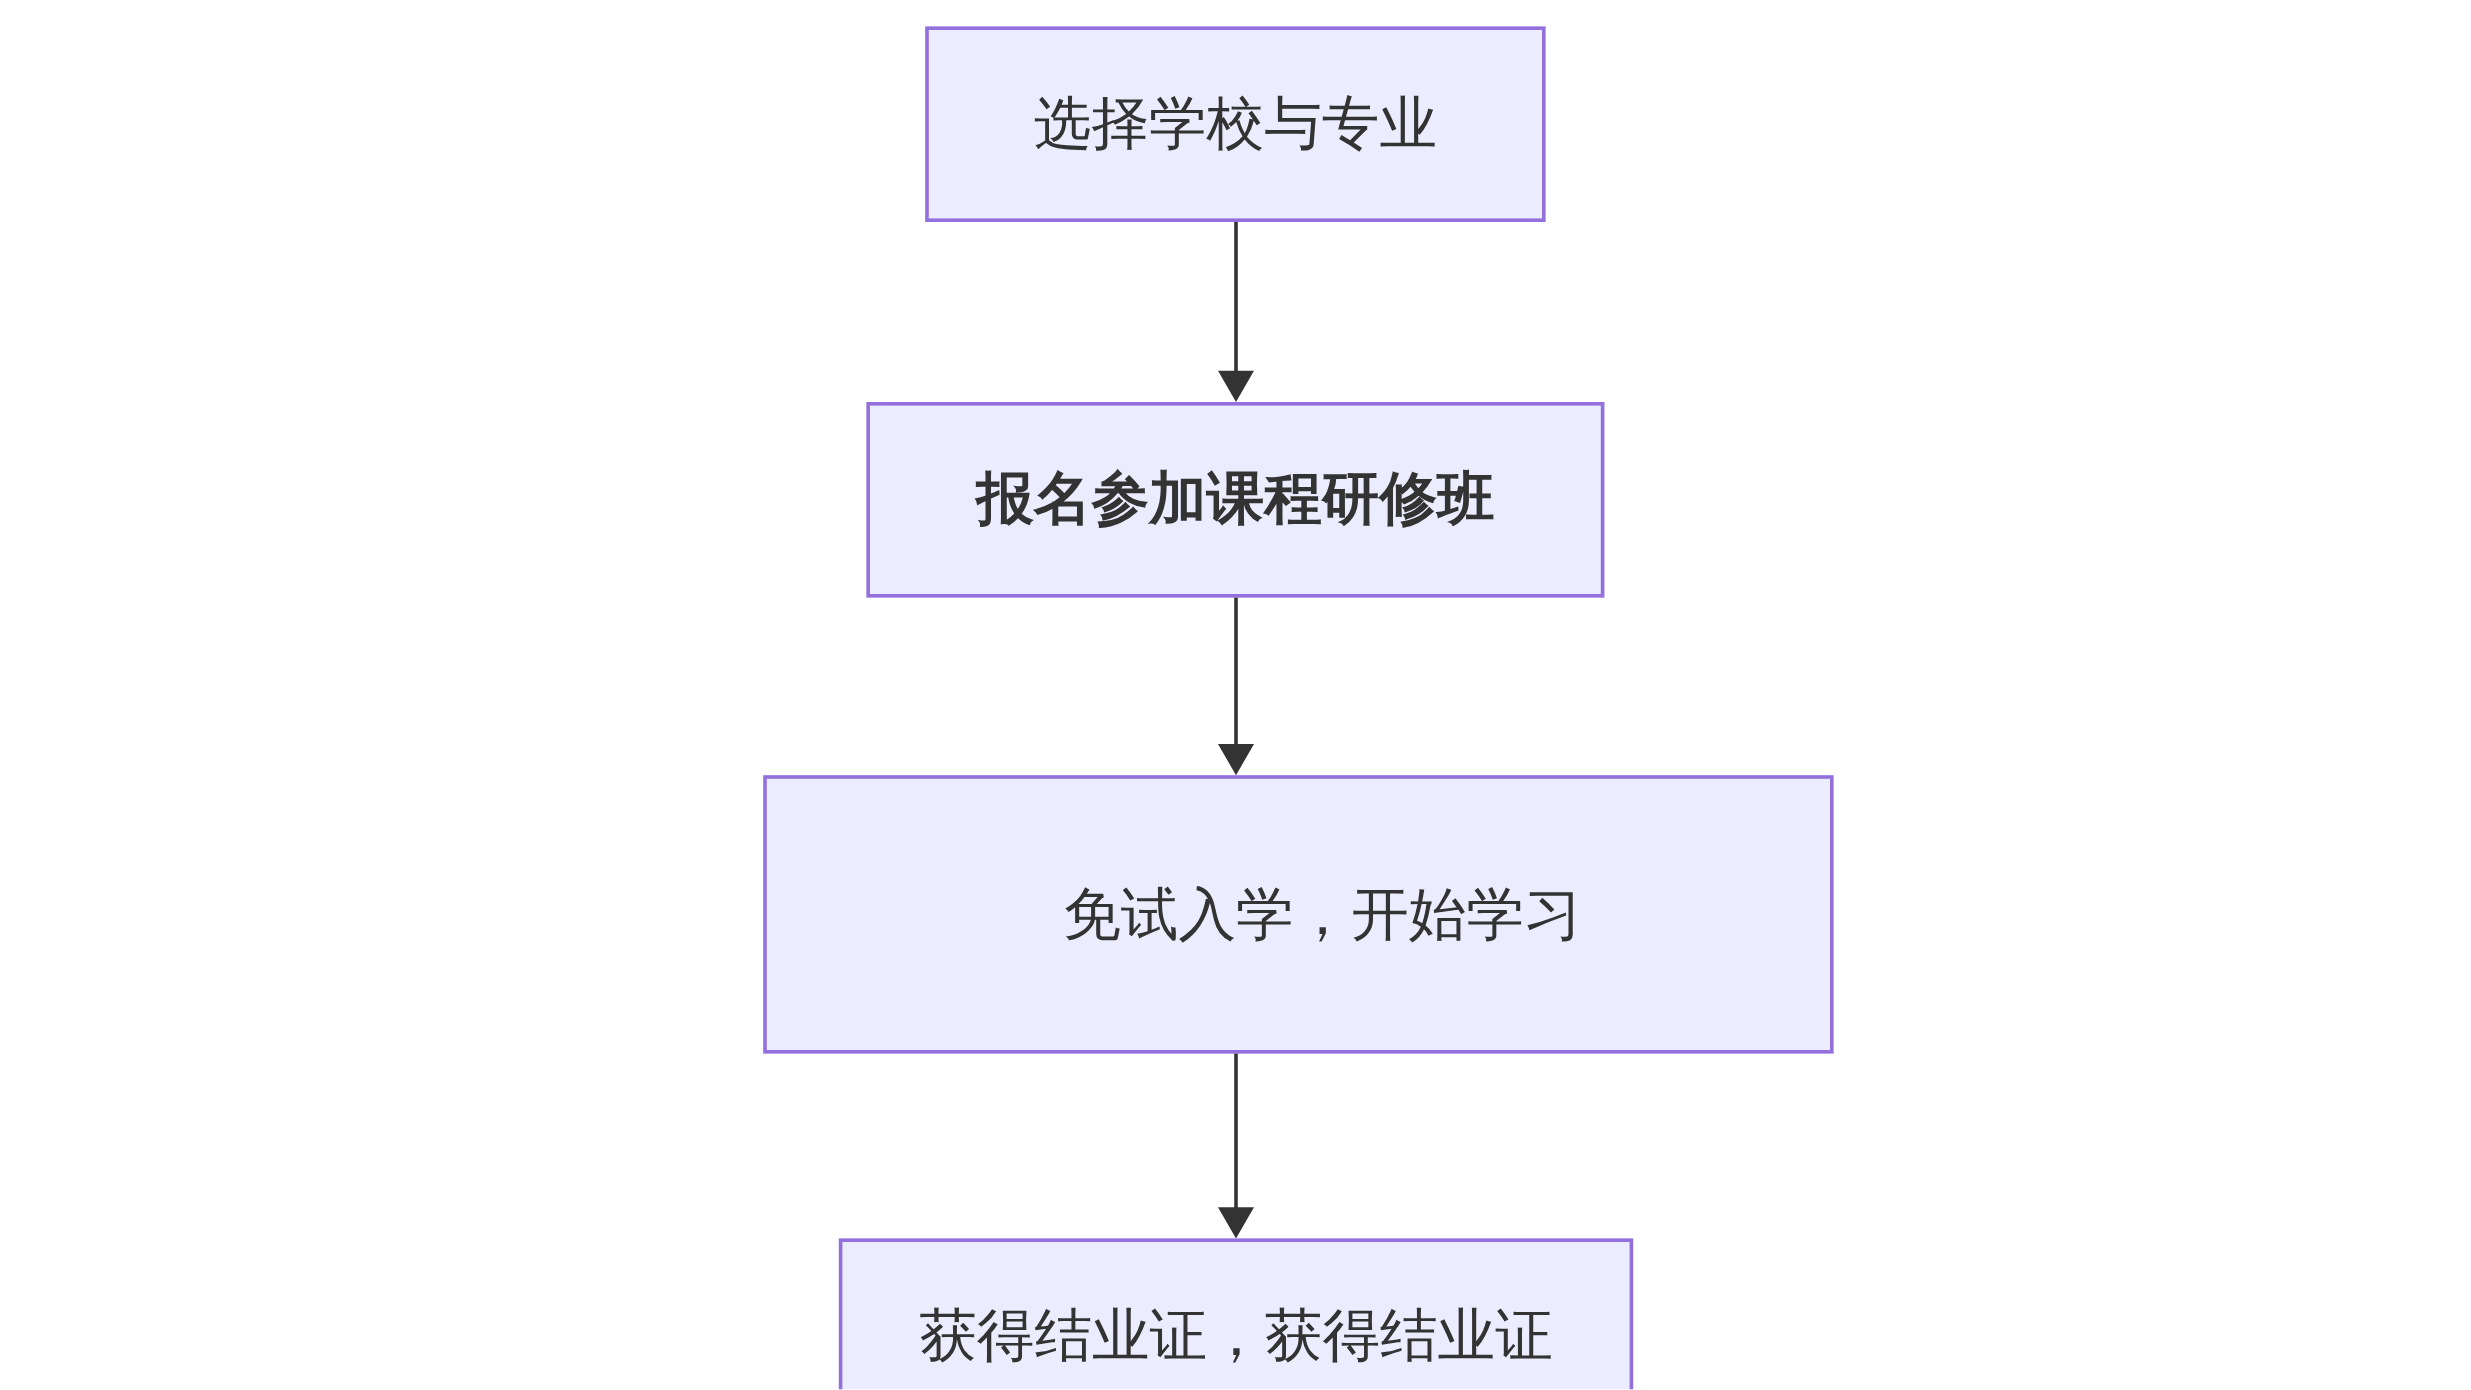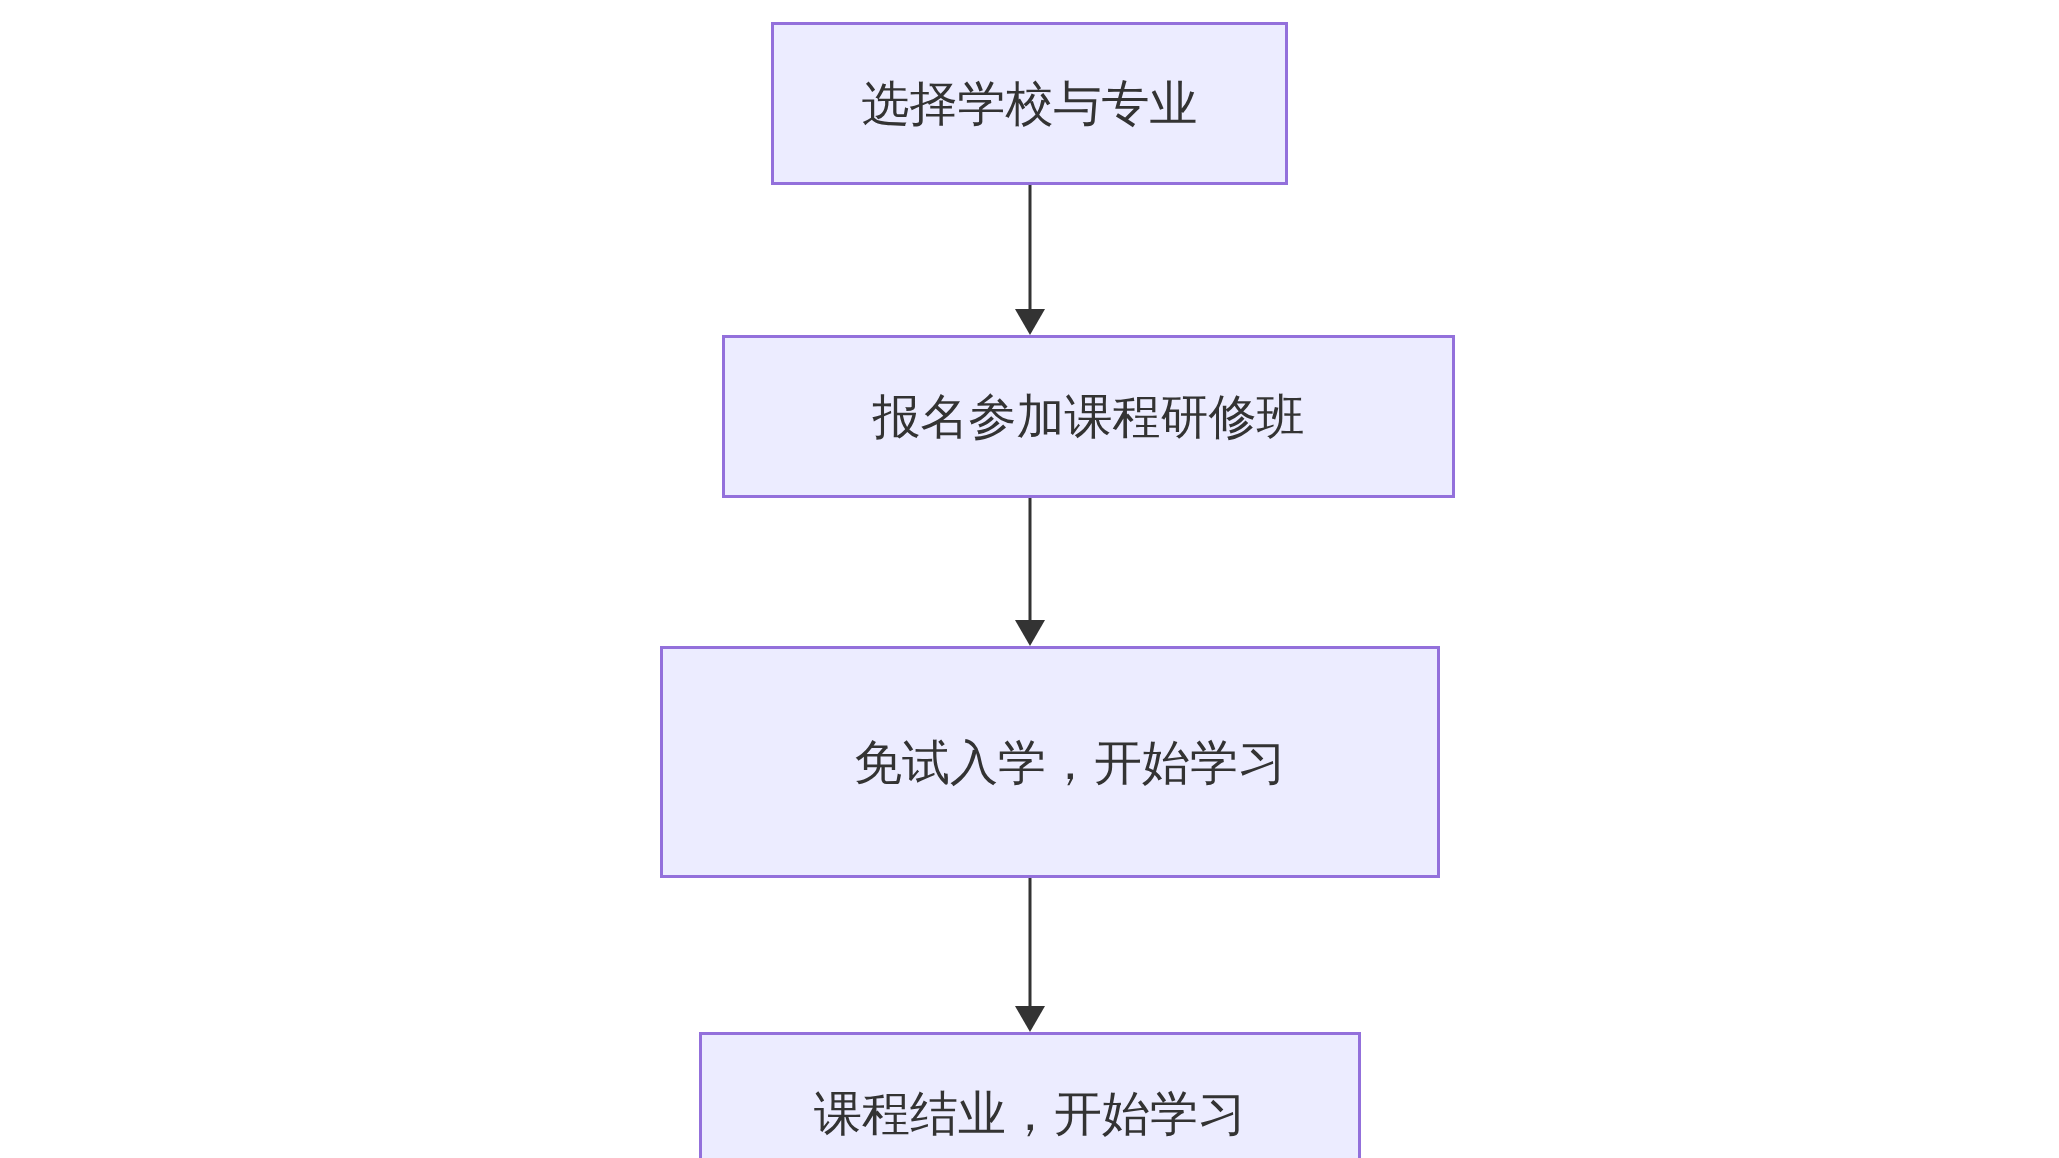--- a/index.html
+++ b/index.html
@@ -27,22 +27,22 @@
     justify-content: center;
     font-size: 48px;
     line-height: 75px;
   }
   .node .node-line {
     display: block;
     white-space: nowrap;
   }
   
   .node-1 { left: 771px; top: 22px;   width: 517px; height: 163px; }
-  .node-2 { left: 722px; top: 335px;  width: 733px; height: 163px; }
-  .node-3 { left: 660px; top: 646px;  width: 780px; height: 232px; padding-left: 40px; }
+  .node-2 { left: 722px; top: 335px;  width: 615px; height: 163px; font-weight: bold; }
+  .node-3 { left: 636px; top: 646px;  width: 892px; height: 232px; padding-left: 40px; }
   .node-4 { left: 699px; top: 1032px; width: 662px; height: 163px; }
 
   .arrow {
     position: absolute;
     width: 34px;
     left: 1013px;
   }
   .arrow-1 { top: 185px; height: 150px; }
   .arrow-2 { top: 498px; height: 148px; }
   .arrow-3 { top: 878px; height: 154px; }
@@ -93,16 +93,16 @@
   <div class="node node-3">
     <span class="node-line">免试入学，开始学习</span>
   </div>
 
   <div class="arrow arrow-3">
     <div class="shaft"></div>
     <div class="head"></div>
   </div>
 
   <div class="node node-4">
-    <span class="node-line">课程结业，开始学习</span>
+    <span class="node-line">获得结业证，获得结业证</span>
   </div>
 
 </div>
 
 </body></html>

